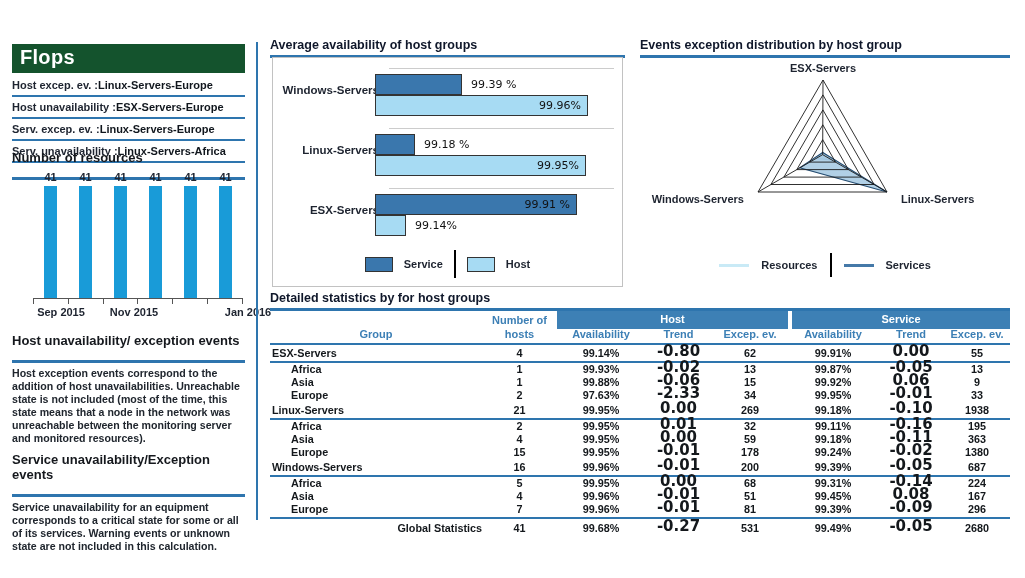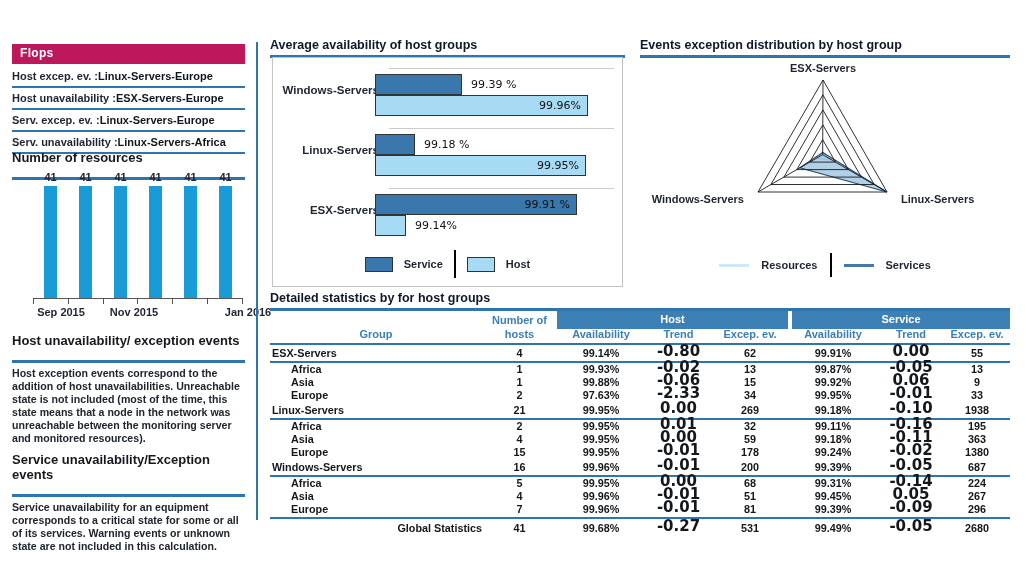--- a/index.html
+++ b/index.html
@@ -6,21 +6,21 @@
   body{
     width:1025px;height:578px;position:relative;overflow:hidden;
     background:#ffffff;color:#1e2430;
     font-family:"Liberation Sans",sans-serif;
     -webkit-font-smoothing:antialiased;
   }
   .abs{position:absolute;}
 
   
   #sidebar{position:absolute;left:12px;top:44px;width:233px;}
-  .flops-title{background:#be185d;color:#fff;font-size:12px;font-weight:bold;
+  .flops-title{background:#14532d;color:#fff;font-size:20px;font-weight:bold;
     padding:2px 8px 4px 8px;letter-spacing:.3px;}
   #flop-list{margin-top:2px;}
   .flop-row{border-bottom:2px solid #2e75ae;padding:4px 0 4px 0;
     font-size:11px;font-weight:bold;white-space:nowrap;}
   .flop-label{color:#1e2430;}
   .flop-value{color:#10161d;}
 
   #resources-chart{position:absolute;left:12px;top:150px;width:233px;}
   .side-h{font-size:13px;font-weight:bold;color:#15181d;
     border-bottom:3px solid #2e75ae;padding-bottom:12px;}
@@ -354,22 +354,22 @@
         <div class="tcell trend">-0.14</div>
         <div class="tcell">224</div>
       </div>
       <div class="trow lvl-region">
         <div class="tcell cgroup">Asia</div>
         <div class="tcell">4</div>
         <div class="tcell">99.96%</div>
         <div class="tcell trend">-0.01</div>
         <div class="tcell">51</div>
         <div class="tcell">99.45%</div>
-        <div class="tcell trend">0.05</div>
-        <div class="tcell">267</div>
+        <div class="tcell trend">0.08</div>
+        <div class="tcell">167</div>
       </div>
       <div class="trow lvl-region rule">
         <div class="tcell cgroup">Europe</div>
         <div class="tcell">7</div>
         <div class="tcell">99.96%</div>
         <div class="tcell trend">-0.01</div>
         <div class="tcell">81</div>
         <div class="tcell">99.39%</div>
         <div class="tcell trend">-0.09</div>
         <div class="tcell">296</div>

